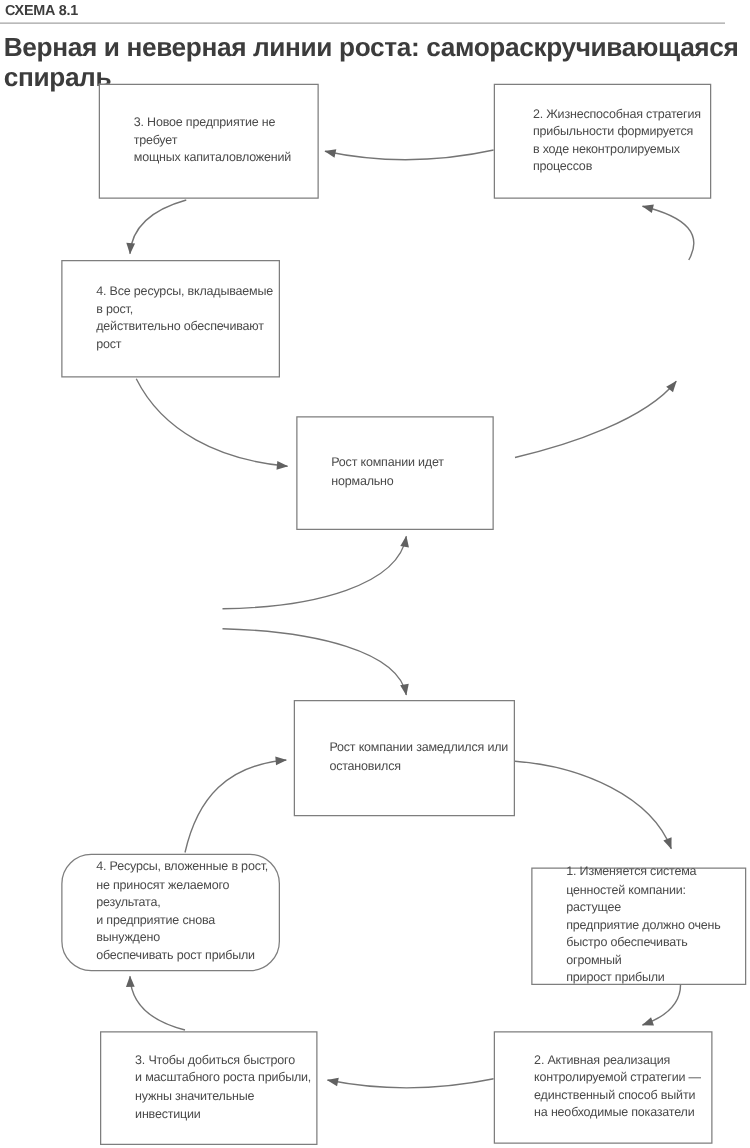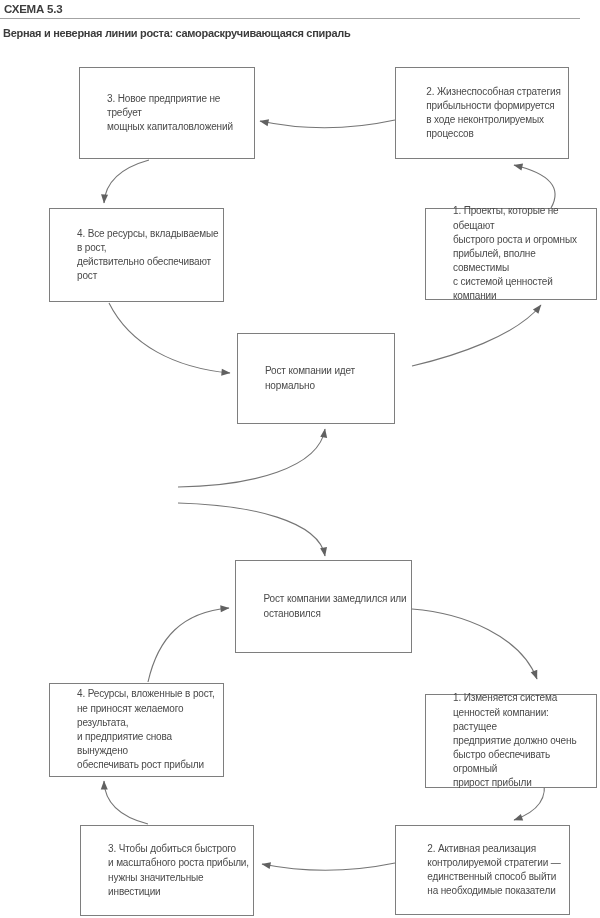--- a/index.html
+++ b/index.html
@@ -14,21 +14,21 @@
     position:absolute; left:4px; top:3px;
     font-size:11.5px; font-weight:bold; color:#3d3d3d;
     letter-spacing:-0.2px;
   }
   .rule {
     position:absolute; left:0; top:18px;
     width:580px; height:1px; background:#a3a3a3;
   }
   .title {
     position:absolute; left:3px; top:27px; width:594px;
-    font-size:11px; font-weight:bold; color:#3c3c3c;
+    font-size:21px; font-weight:bold; color:#3c3c3c;
     letter-spacing:-0.3px;
   }
   #arrows { position:absolute; left:0; top:0; }
   .box {
     position:absolute;
     background:#ffffff;
     border:1px solid #7e7e7e;
     box-sizing:border-box;
     display:flex; align-items:center; justify-content:center;padding-left:23px;
   }
@@ -38,21 +38,21 @@
     color:#4a4a4a; text-align:left;
     letter-spacing:-0.15px;
     padding:0 4px;
   }
 </style>
 </head>
 <body>
 
 <div id="page">
 
-  <div class="kicker">СХЕМА 5.3</div>
+  <div class="kicker">СХЕМА 8.1</div>
   <div class="rule"></div>
   <div class="title">Верная и неверная линии роста: самораскручивающаяся спираль</div>
 
   <svg id="arrows" width="600" height="918" viewBox="0 0 600 918">
     <defs>
       <marker id="arr" markerUnits="userSpaceOnUse" markerWidth="10" markerHeight="8" refX="9" refY="4" orient="auto">
         <path d="M0.5,0.5 L9.5,4 L0.5,7.5 Z" fill="#616161"></path>
       </marker>
     </defs>
     <g fill="none" stroke="#757575" stroke-width="1.1">
@@ -81,38 +81,32 @@
 прибыльности формируется
 в ходе неконтролируемых
 процессов</div>
   </div>
 
   <div class="box" style="left:49px; top:208px; width:175px; height:94px;">
     <div class="txt">4. Все ресурсы, вкладываемые в рост,
 действительно обеспечивают рост</div>
   </div>
 
-  <div class="box" style="left:425px; top:208px; width:172px; height:92px;">
-    <div class="txt">1. Проекты, которые не обещают
-быстрого роста и огромных
-прибылей, вполне совместимы
-с системой ценностей компании</div>
-  </div>
 
   <div class="box" style="left:237px; top:333px; width:158px; height:91px;">
     <div class="txt">Рост компании идет нормально</div>
   </div>
 
 
   <div class="box" style="left:235px; top:560px; width:177px; height:93px;">
     <div class="txt">Рост компании замедлился или
 остановился</div>
   </div>
 
-  <div class="box" style="left:49px; top:683px; width:175px; height:94px;">
+  <div class="box" style="left:49px; top:683px; width:175px; height:94px;border-radius:24px;">
     <div class="txt">4. Ресурсы, вложенные в рост,
 не приносят желаемого результата,
 и предприятие снова вынуждено
 обеспечивать рост прибыли</div>
   </div>
 
   <div class="box" style="left:425px; top:694px; width:172px; height:94px;">
     <div class="txt">1. Изменяется система
 ценностей компании: растущее
 предприятие должно очень

